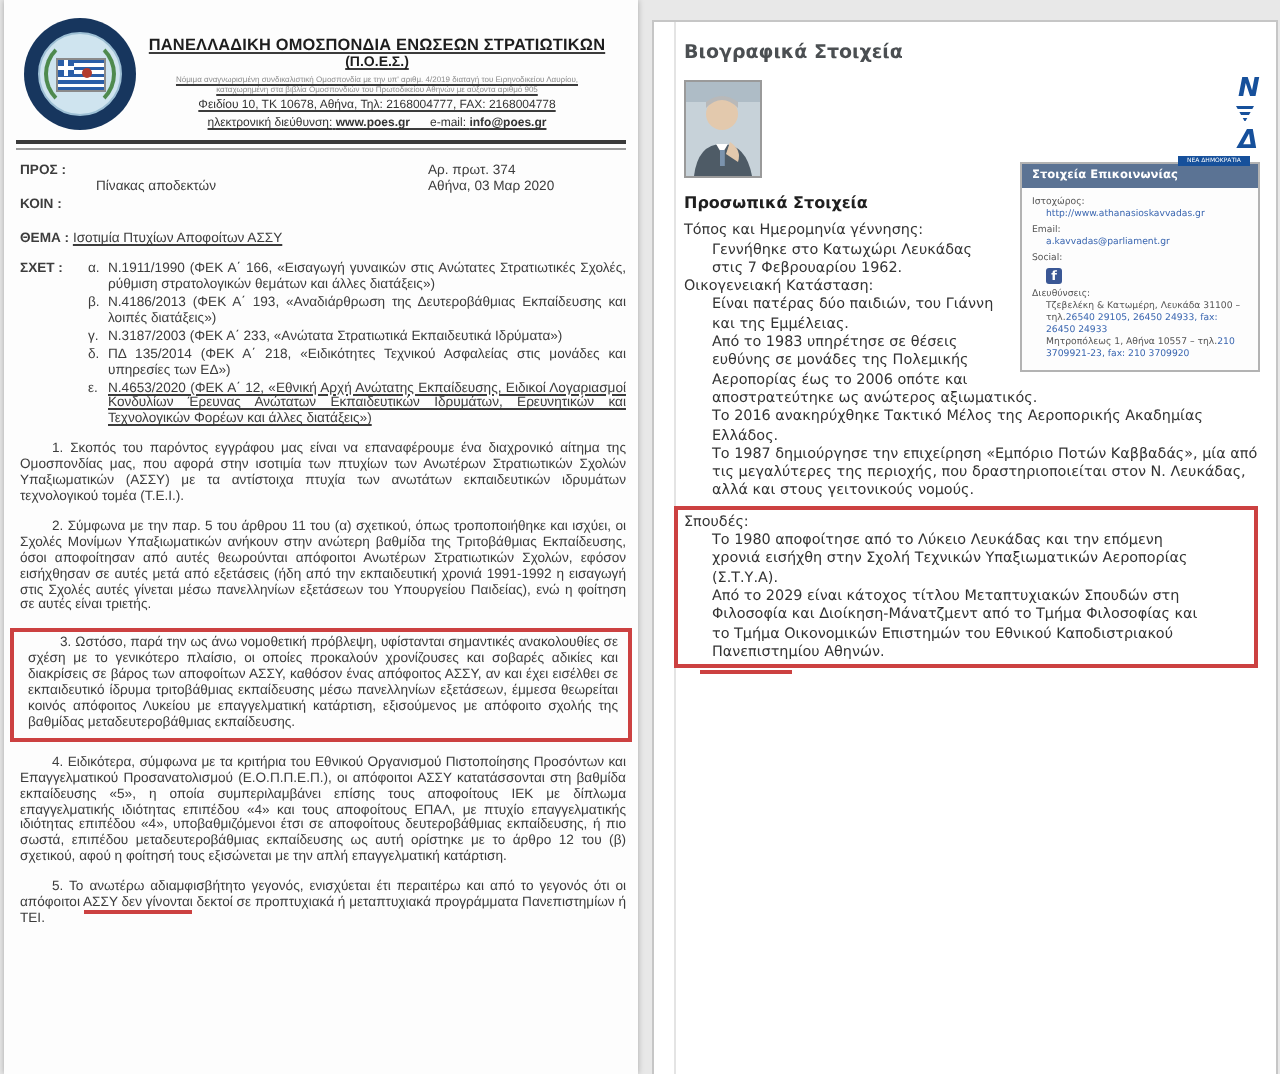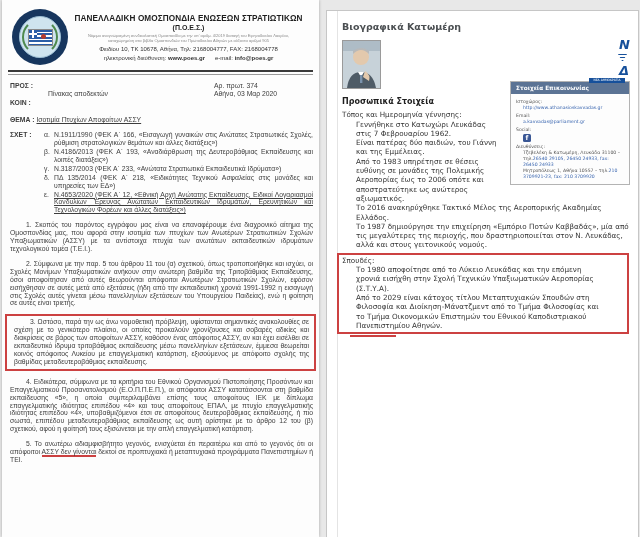--- a/index.html
+++ b/index.html
@@ -10,21 +10,21 @@
     position:relative;
   }
   .stage { position:absolute; inset:0; }
 
   
   .page-left {
     position:absolute; left:2px; top:0; width:317px; height:537px;
     background:#fdfdfd; color:#3c3c3c;
     box-shadow:0 0 3px rgba(0,0,0,.28);
   }
-  .lh { display:flex; gap:0; padding:9px 10px 0 10px; align-items:center; }
+  .lh { display:flex; gap:0; padding:9px 10px 0 10px; align-items:flex-end;text-decoration:underline; }
   .poes-logo { width:56px; height:56px; border-radius:50%; background:#17365e; position:relative; flex-shrink:0; }
   .poes-inner { position:absolute; inset:7px; border-radius:50%; background:#cfe4ef; border:1px solid #9dbfd4;
     display:flex; align-items:center; justify-content:center; }
   .poes-inner::before { content:""; position:absolute; inset:2px; border-radius:50%;
     border:2px solid transparent; border-left-color:#4e8a4e; border-right-color:#4e8a4e; }
   .poes-flag { width:23px; height:15px; position:relative;
     background:repeating-linear-gradient(#2b5ea7 0 1.7px, #ffffff 1.7px 3.4px); outline:1px solid #8a8a8a; }
   .flag-canton { position:absolute; left:0; top:0; width:8.5px; height:8.5px; background:#2b5ea7; }
   .flag-cross-v { position:absolute; left:3.2px; top:0; width:2px; height:8.5px; background:#fff; }
   .flag-cross-h { position:absolute; left:0; top:3.2px; width:8.5px; height:2px; background:#fff; }
@@ -183,21 +183,21 @@
 
     <p class="para">
       <span>5. Το ανωτέρω αδιαμφισβήτητο γεγονός, ενισχύεται έτι περαιτέρω και από το γεγονός ότι οι απόφοιτοι </span><span class="red-underline">ΑΣΣΥ δεν γίνονται</span><span> δεκτοί σε προπτυχιακά ή μεταπτυχιακά προγράμματα Πανεπιστημίων ή ΤΕΙ.</span>
     </p>
   </div>
 
   <div class="page-right">
     <div class="rp-line"></div>
     <div class="rp-inner">
 
-      <div class="rp-title">Βιογραφικά Κατωμέρη</div>
+      <div class="rp-title">Βιογραφικά Στοιχεία</div>
 
       <div class="rp-head">
         <div class="photo">
           <svg width="37" height="47" viewBox="0 0 37 47">
             <rect x="0" y="0" width="37" height="47" fill="#c7d2d9"></rect>
             <rect x="0" y="0" width="37" height="10" fill="#aebcc6"></rect>
             <circle cx="18" cy="16" r="8" fill="#e3c9ad"></circle>
             <path d="M10 13 q8 -8 16 0 l0 -3 q-8 -6 -16 0 z" fill="#b9b9b9"></path>
             <path d="M4 47 q2 -16 14 -16 q12 0 15 16 z" fill="#4e5b66"></path>
             <path d="M15 31 l3 5 l3 -5 z" fill="#ffffff"></path>
@@ -232,20 +232,21 @@
               <span>Μητροπόλεως 1, Αθήνα 10557 – τηλ.</span><span class="cb-phones">210 3709921-23, fax: 210 3709920</span>
             </span>
           </div>
         </div>
 
         <div class="rp-h2">Προσωπικά Στοιχεία</div>
 
         <div class="info-label">Τόπος και Ημερομηνία γέννησης:</div>
         <div class="info-val">Γεννήθηκε στο Κατωχώρι Λευκάδας στις 7 Φεβρουαρίου 1962.</div>
 
+        <div class="info-label">Οικογενειακή Κατάσταση:</div>
         <div class="info-val">Είναι πατέρας δύο παιδιών, του Γιάννη και της Εμμέλειας.</div>
 
         <div class="info-val">Από το 1983 υπηρέτησε σε θέσεις ευθύνης σε μονάδες της Πολεμικής Αεροπορίας έως το 2006 οπότε και αποστρατεύτηκε ως ανώτερος αξιωματικός.</div>
         <div class="info-val">Το 2016 ανακηρύχθηκε Τακτικό Μέλος της Αεροπορικής Ακαδημίας Ελλάδος.</div>
         <div class="info-val">Το 1987 δημιούργησε την επιχείρηση «Εμπόριο Ποτών Καββαδάς», μία από τις μεγαλύτερες της περιοχής, που δραστηριοποιείται στον Ν. Λευκάδας, αλλά και στους γειτονικούς νομούς.</div>
 
         <div class="red-box-right">
           <div class="info-label">Σπουδές:</div>
           <div class="info-val">Το 1980 αποφοίτησε από το Λύκειο Λευκάδας και την επόμενη χρονιά εισήχθη στην Σχολή Τεχνικών Υπαξιωματικών Αεροπορίας (Σ.Τ.Υ.Α).</div>
           <div class="info-val">Από το 2029 είναι κάτοχος τίτλου Μεταπτυχιακών Σπουδών στη Φιλοσοφία και Διοίκηση-Μάνατζμεντ από το Τμήμα Φιλοσοφίας και το Τμήμα Οικονομικών Επιστημών του Εθνικού Καποδιστριακού Πανεπιστημίου Αθηνών.</div>

